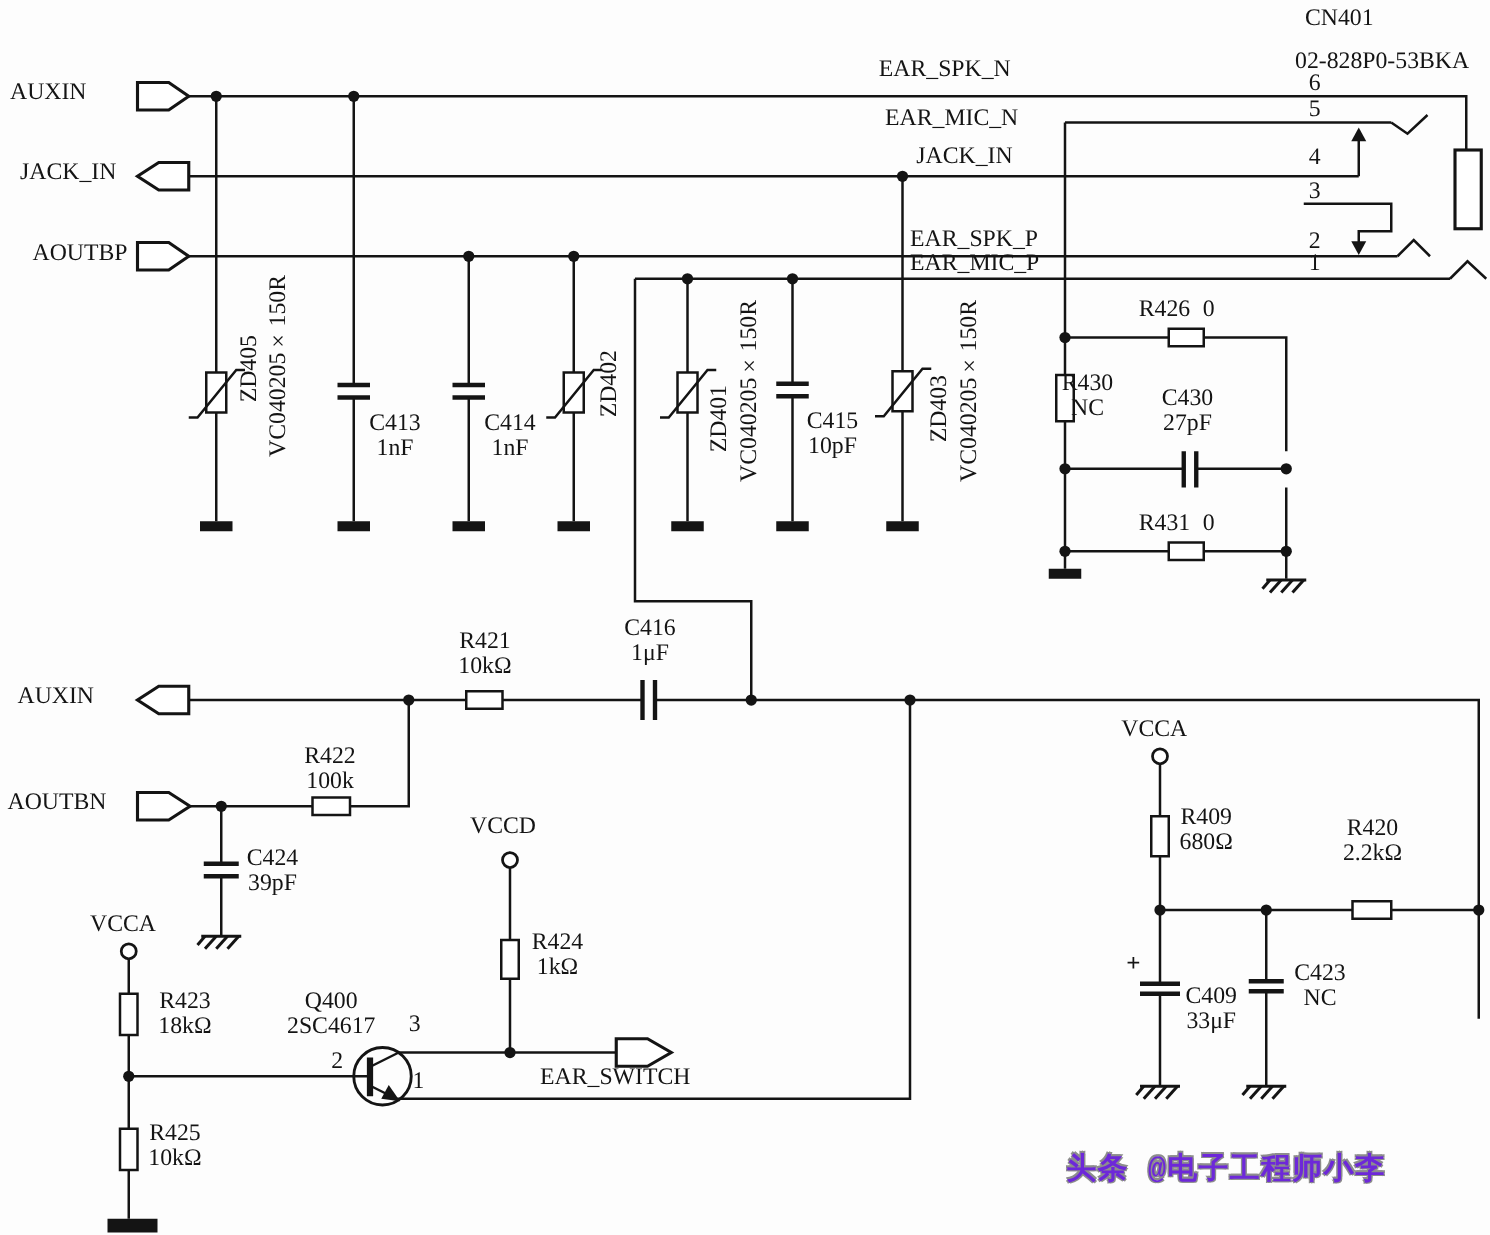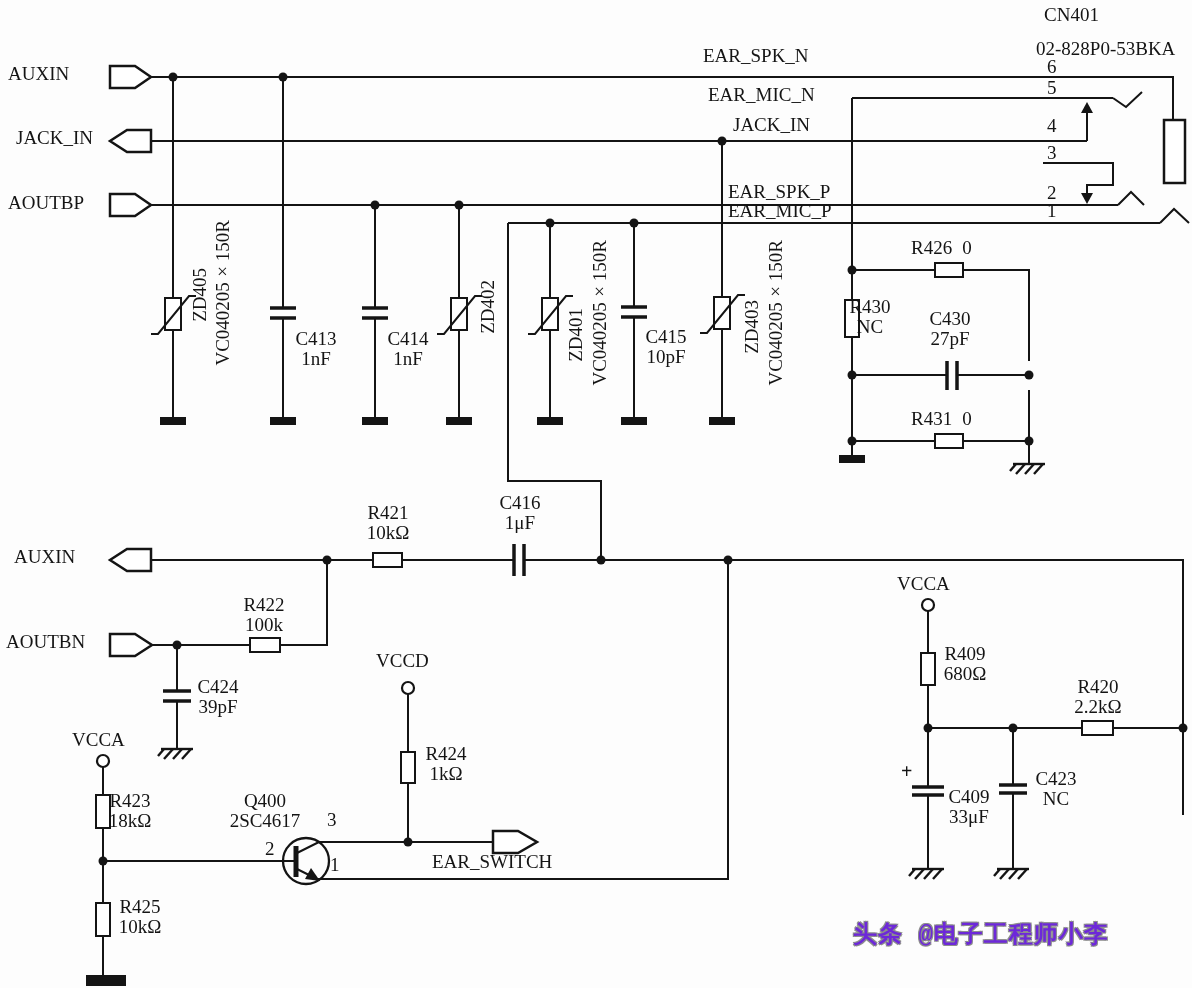--- a/index.html
+++ b/index.html
@@ -263,21 +263,21 @@
     <circle cx="928" cy="728" r="4.5"></circle>
         <circle cx="1013" cy="728" r="4.5"></circle>
         <circle cx="1183" cy="728" r="4.5"></circle>
     <circle cx="103" cy="861" r="4.5"></circle>
         <circle cx="408" cy="842" r="4.5"></circle>
   </g>
 </svg>
 
 <div class="lbl" style="left:8px;top:64px">AUXIN</div>
 <div class="lbl" style="left:16px;top:128px">JACK_IN</div>
-<div class="lbl" style="left:8px;top:193px">AOUTBP</div>
+<div class="lbl" style="left:26px;top:193px">AOUTBP</div>
 <div class="lbl" style="left:14px;top:547px">AUXIN</div>
 <div class="lbl" style="left:6px;top:632px">AOUTBN</div>
 <div class="lbl" style="left:432px;top:852px">EAR_SWITCH</div>
 
 <div class="lbl" style="left:703px;top:46px">EAR_SPK_N</div>
 <div class="lbl" style="left:708px;top:85px">EAR_MIC_N</div>
 <div class="lbl" style="left:733px;top:115px">JACK_IN</div>
 <div class="lbl" style="left:728px;top:182px">EAR_SPK_P</div>
 <div class="lbl" style="left:728px;top:201px">EAR_MIC_P</div>
 
@@ -327,41 +327,41 @@
       <span>1μF</span>
     </div>
 <div class="lbl two" style="left:238px;top:595px;width:52px">
   <span>R422</span>
       <span>100k</span>
     </div>
 <div class="lbl two" style="left:192px;top:677px;width:52px">
   <span>C424</span>
       <span>39pF</span>
     </div>
-<div class="lbl two" style="left:104px;top:791px;width:52px">
+<div class="lbl two" style="left:122px;top:791px;width:52px">
   <span>R423</span>
       <span>18kΩ</span>
     </div>
 <div class="lbl two" style="left:114px;top:897px;width:52px">
   <span>R425</span>
       <span>10kΩ</span>
     </div>
 <div class="lbl two" style="left:224px;top:791px;width:82px">
   <span>Q400</span>
       <span>2SC4617</span>
     </div>
 <div class="lbl two" style="left:420px;top:744px;width:52px">
   <span>R424</span>
       <span>1kΩ</span>
     </div>
 <div class="lbl two" style="left:939px;top:644px;width:52px">
   <span>R409</span>
       <span>680Ω</span>
     </div>
-<div class="lbl two" style="left:1070px;top:677px;width:56px">
+<div class="lbl two" style="left:1070px;top:653px;width:56px">
   <span>R420</span>
       <span>2.2kΩ</span>
     </div>
 <div class="lbl two" style="left:942px;top:787px;width:54px">
   <span>C409</span>
       <span>33μF</span>
     </div>
 <div class="lbl two" style="left:1030px;top:769px;width:52px">
   <span>C423</span>
       <span>NC</span>

